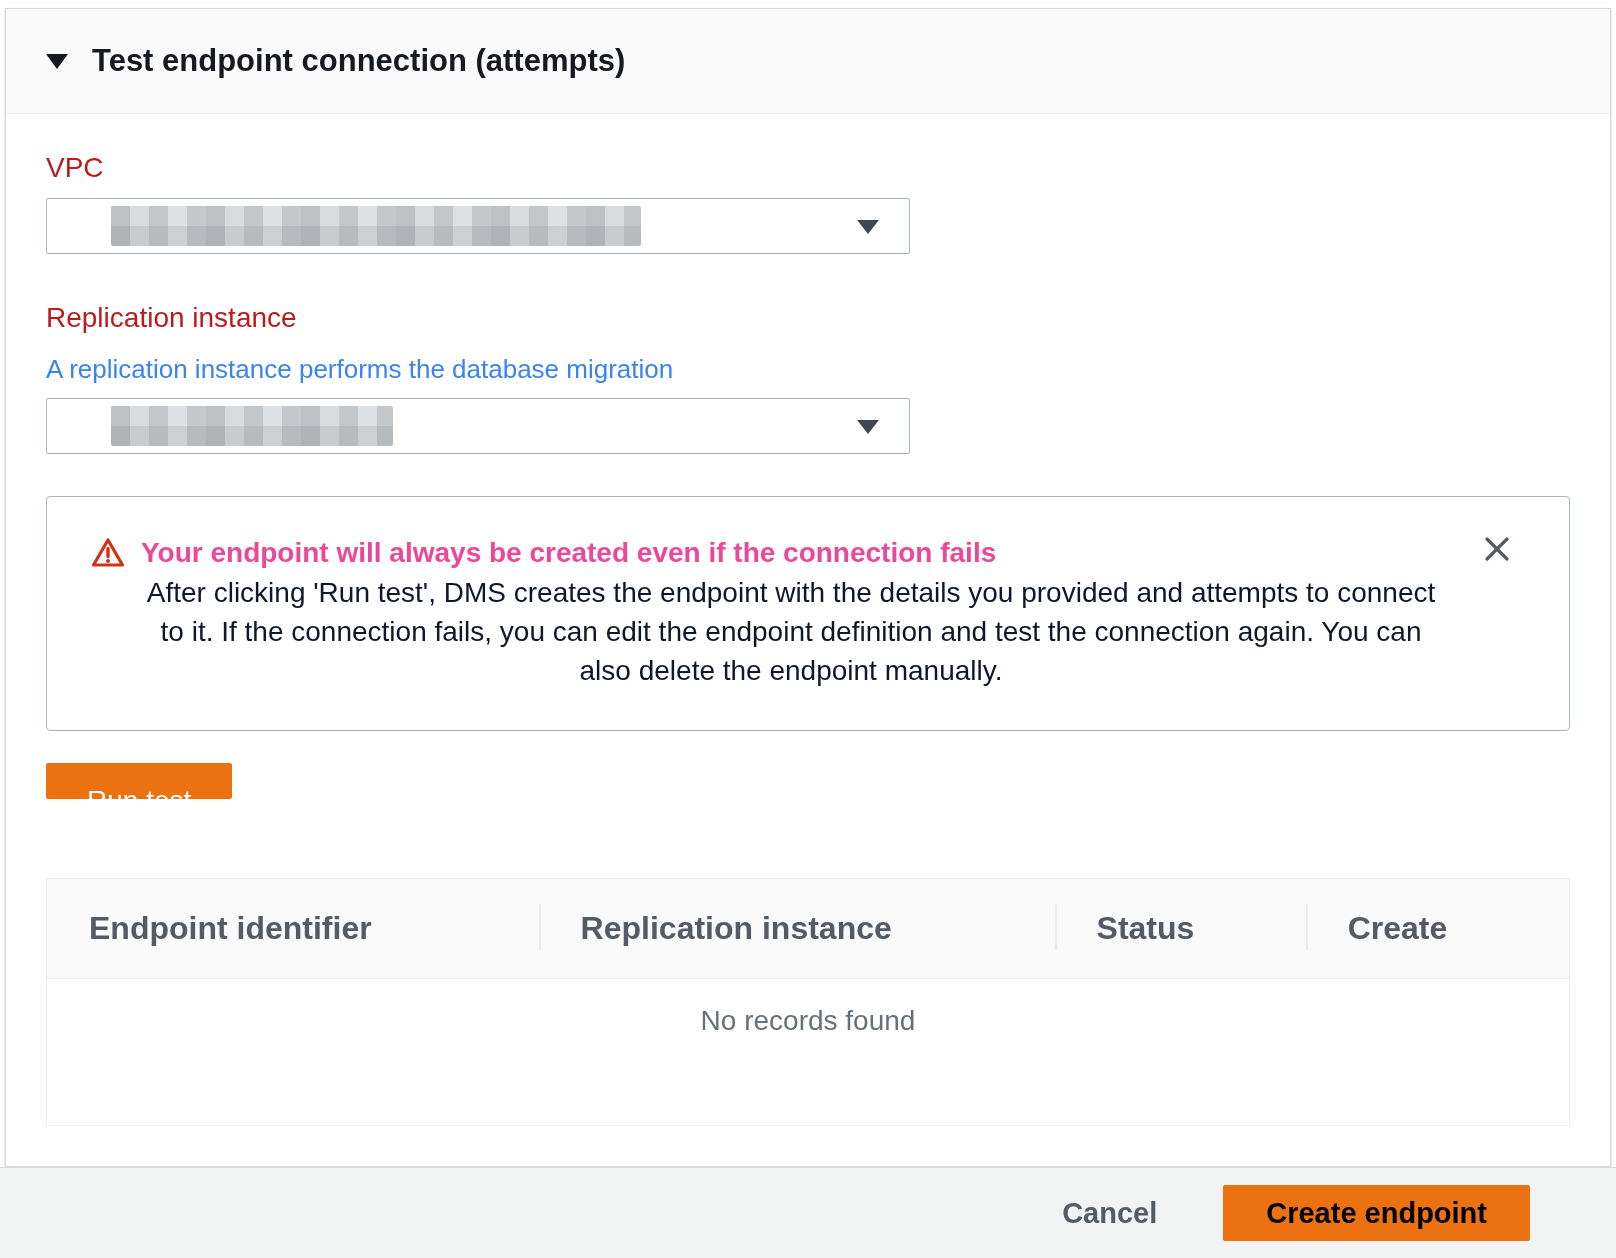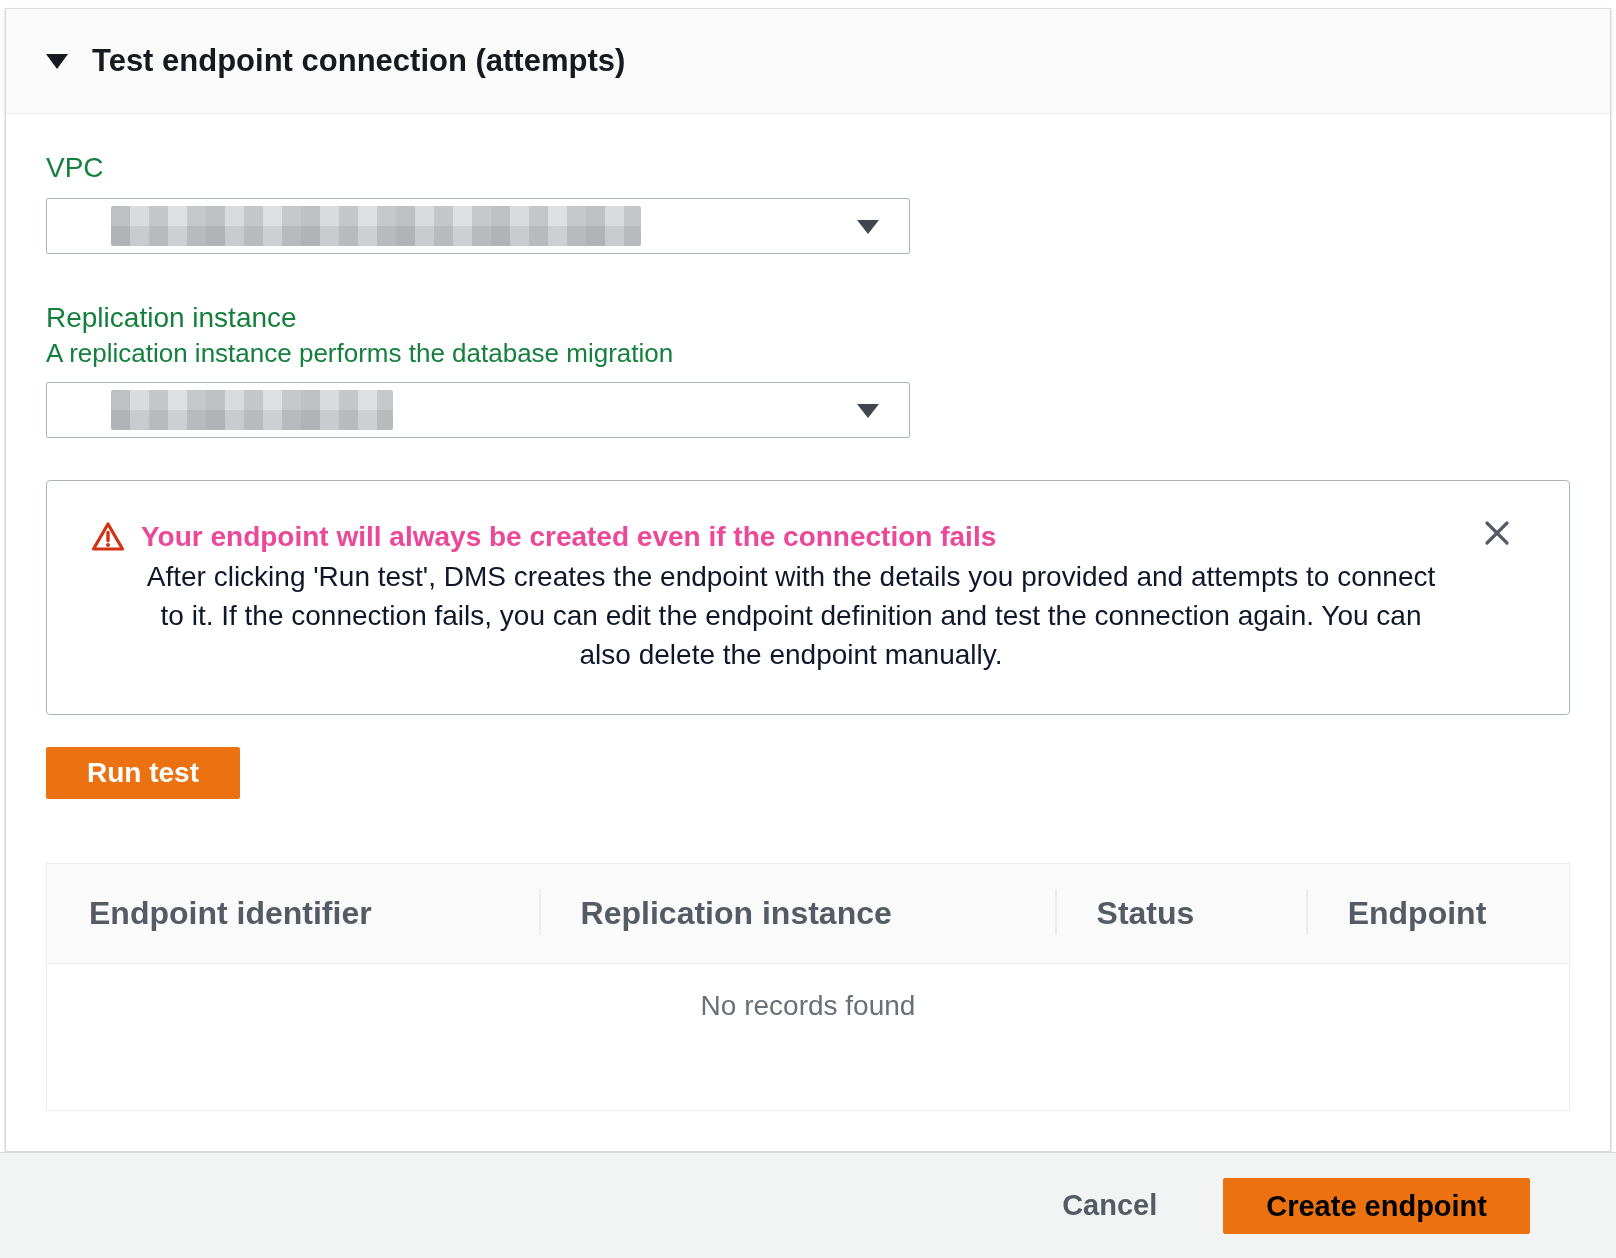--- a/index.html
+++ b/index.html
@@ -34,22 +34,22 @@
     border-right:11px solid transparent;
     border-top:15px solid #16191f;
     margin-right:24px;
     flex:0 0 auto;
   }
   .card-title { font-size:31px; font-weight:bold; line-height:44px; color:#16191f; }
 
   .card-content { padding:36px 40px 40px 40px; }
 
   
-  .field-label { font-size:28px; line-height:36px; color:#15803d; }
-  .field-desc  { font-size:26px; line-height:34px; color:#15803d; margin-top:0; }
+  .field-label { font-size:28px; line-height:36px; color:#b91c1c; }
+  .field-desc  { font-size:26px; line-height:34px; color:#3b82f6; margin-top:16px; }
 
   .select {
     margin-top:12px;
     width:864px; height:56px;
     background:#fff;
     border:1px solid #aab7b8;
     border-radius:2px;
     position:relative;
     display:flex;
     align-items:center;
@@ -111,23 +111,23 @@
 
   
   .btn-primary {
     display:inline-block;
     margin-top:32px;
     background:#ec7211;
     color:#ffffff;
     border:1px solid #ec7211;
     border-radius:2px;
     font-family:"Liberation Sans",sans-serif;
-    font-size:28px; font-weight:bold;
-    height:52px; line-height:50px;
-    padding:0 40px;
+    font-size:28px; font-weight:normal;
+    height:36px; line-height:50px;
+    padding:12px 40px;
     cursor:pointer;
   }
 
   
   .results-table {
     margin-top:64px;
     border:1px solid #eaeded;
   }
   .thead {
     display:flex;
@@ -247,21 +247,21 @@
 
       
       <button class="btn-primary">Run test</button>
 
       
       <div class="results-table">
         <div class="thead">
           <div class="th c1">Endpoint identifier</div>
           <div class="th c2">Replication instance</div>
           <div class="th c3">Status</div>
-          <div class="th c4">Endpoint</div>
+          <div class="th c4">Create</div>
         </div>
         <div class="tbody-empty">No records found</div>
       </div>
 
     </div>
   </section>
 
   <div class="footer">
     <button class="btn-link">Cancel</button>
     <button class="btn-create">Create endpoint</button>

